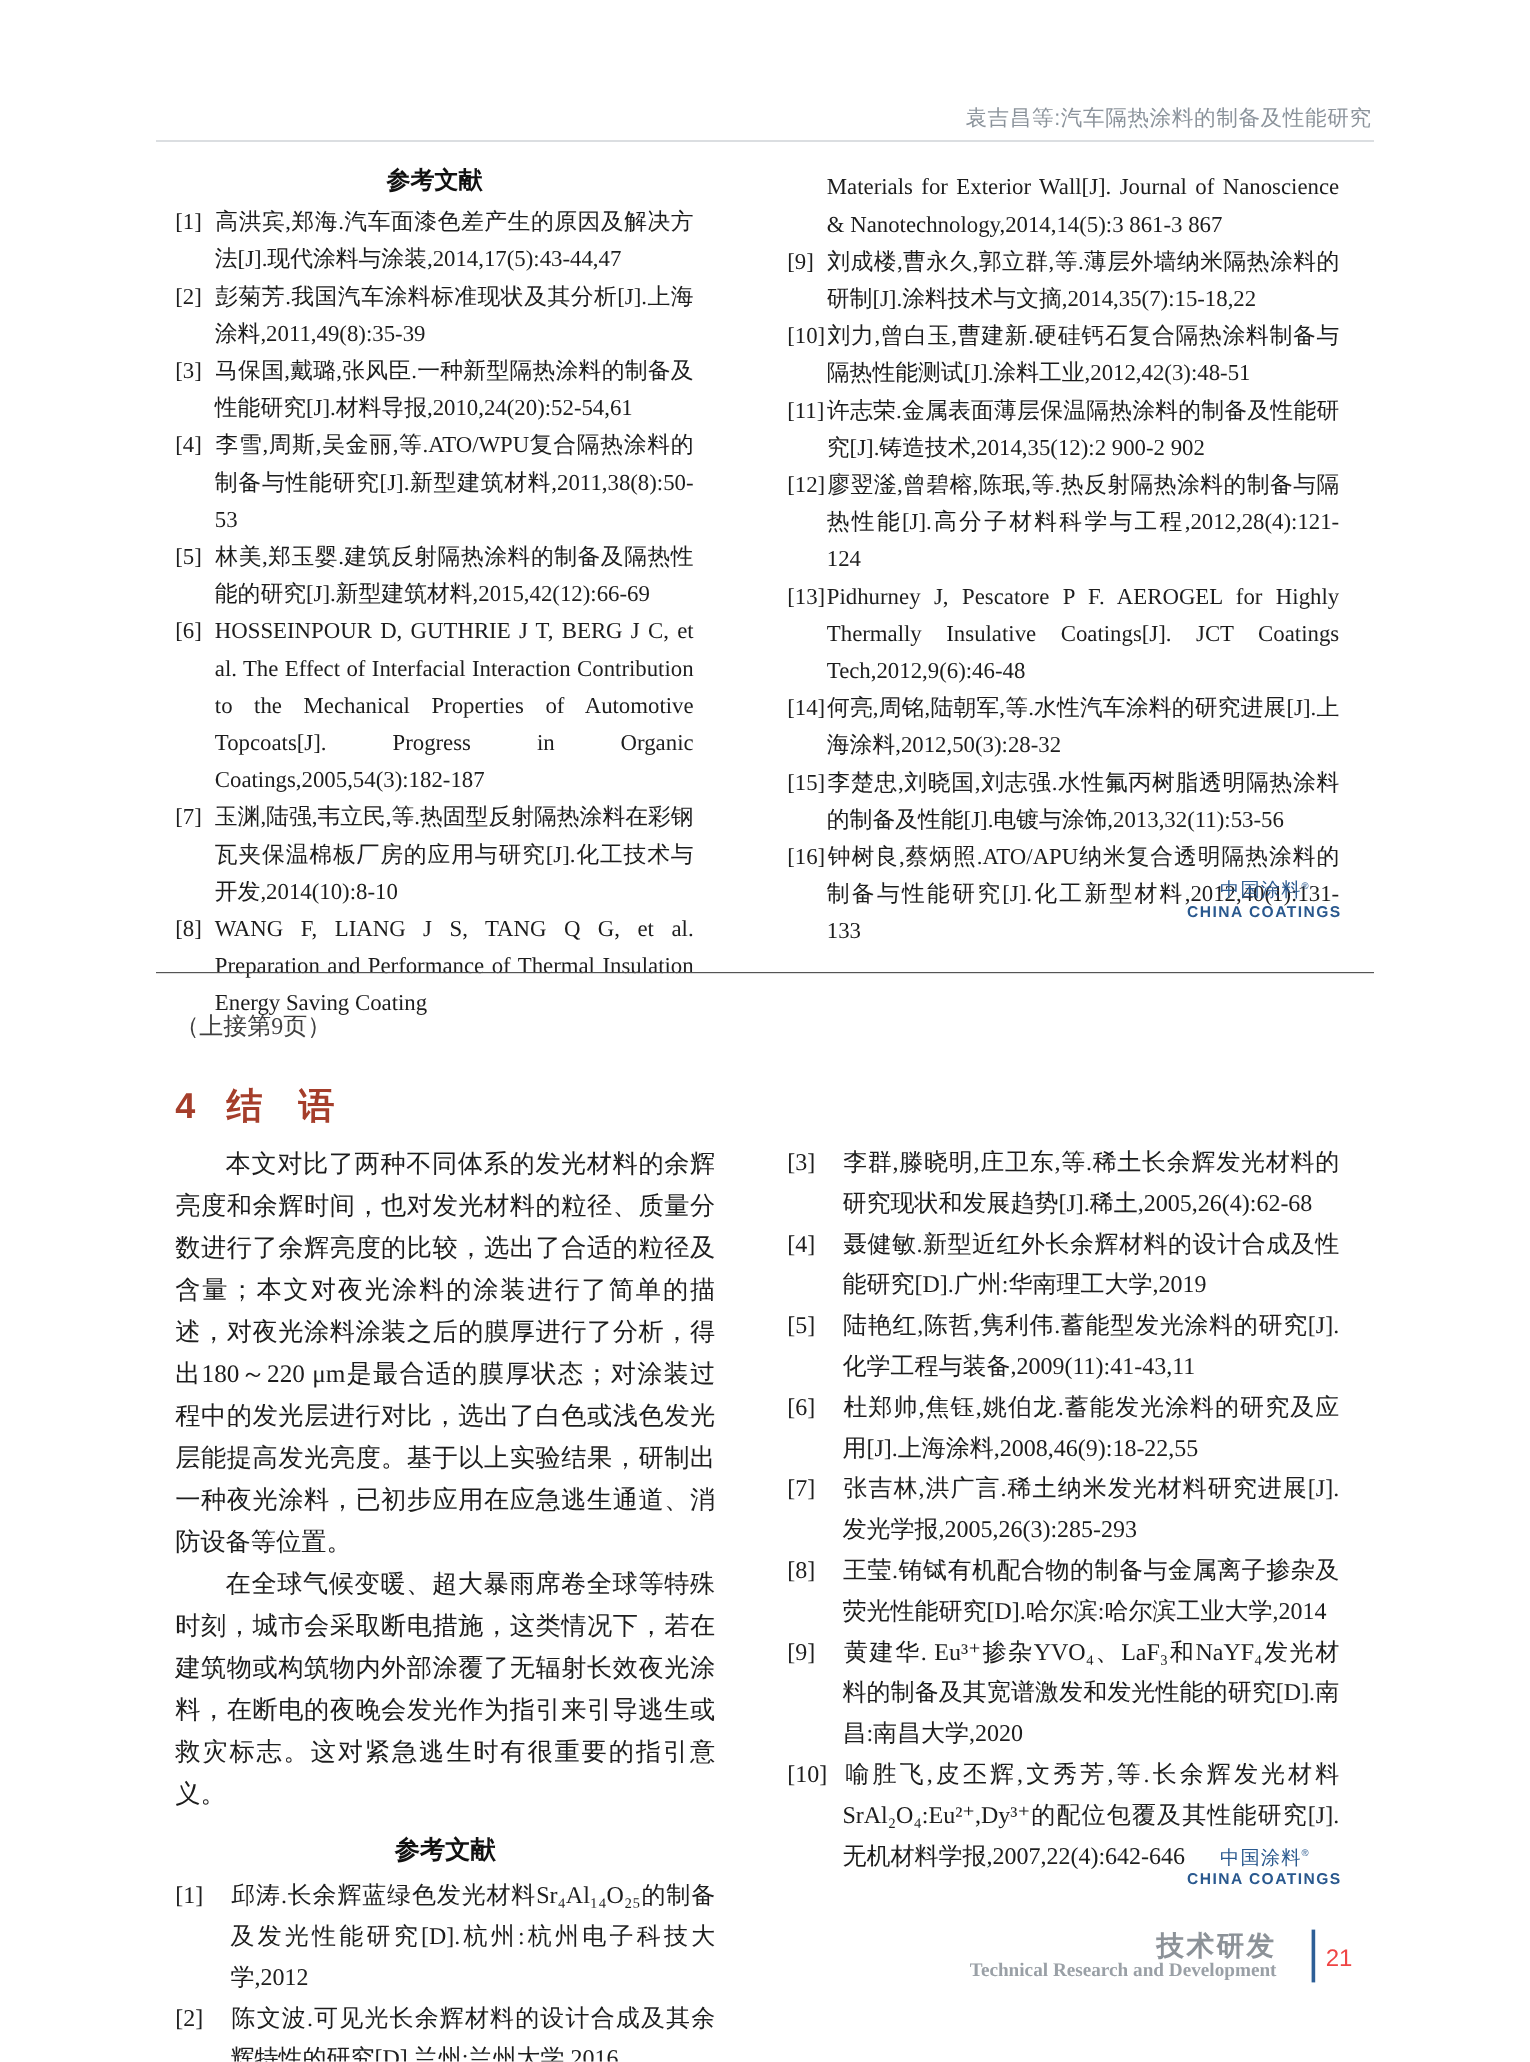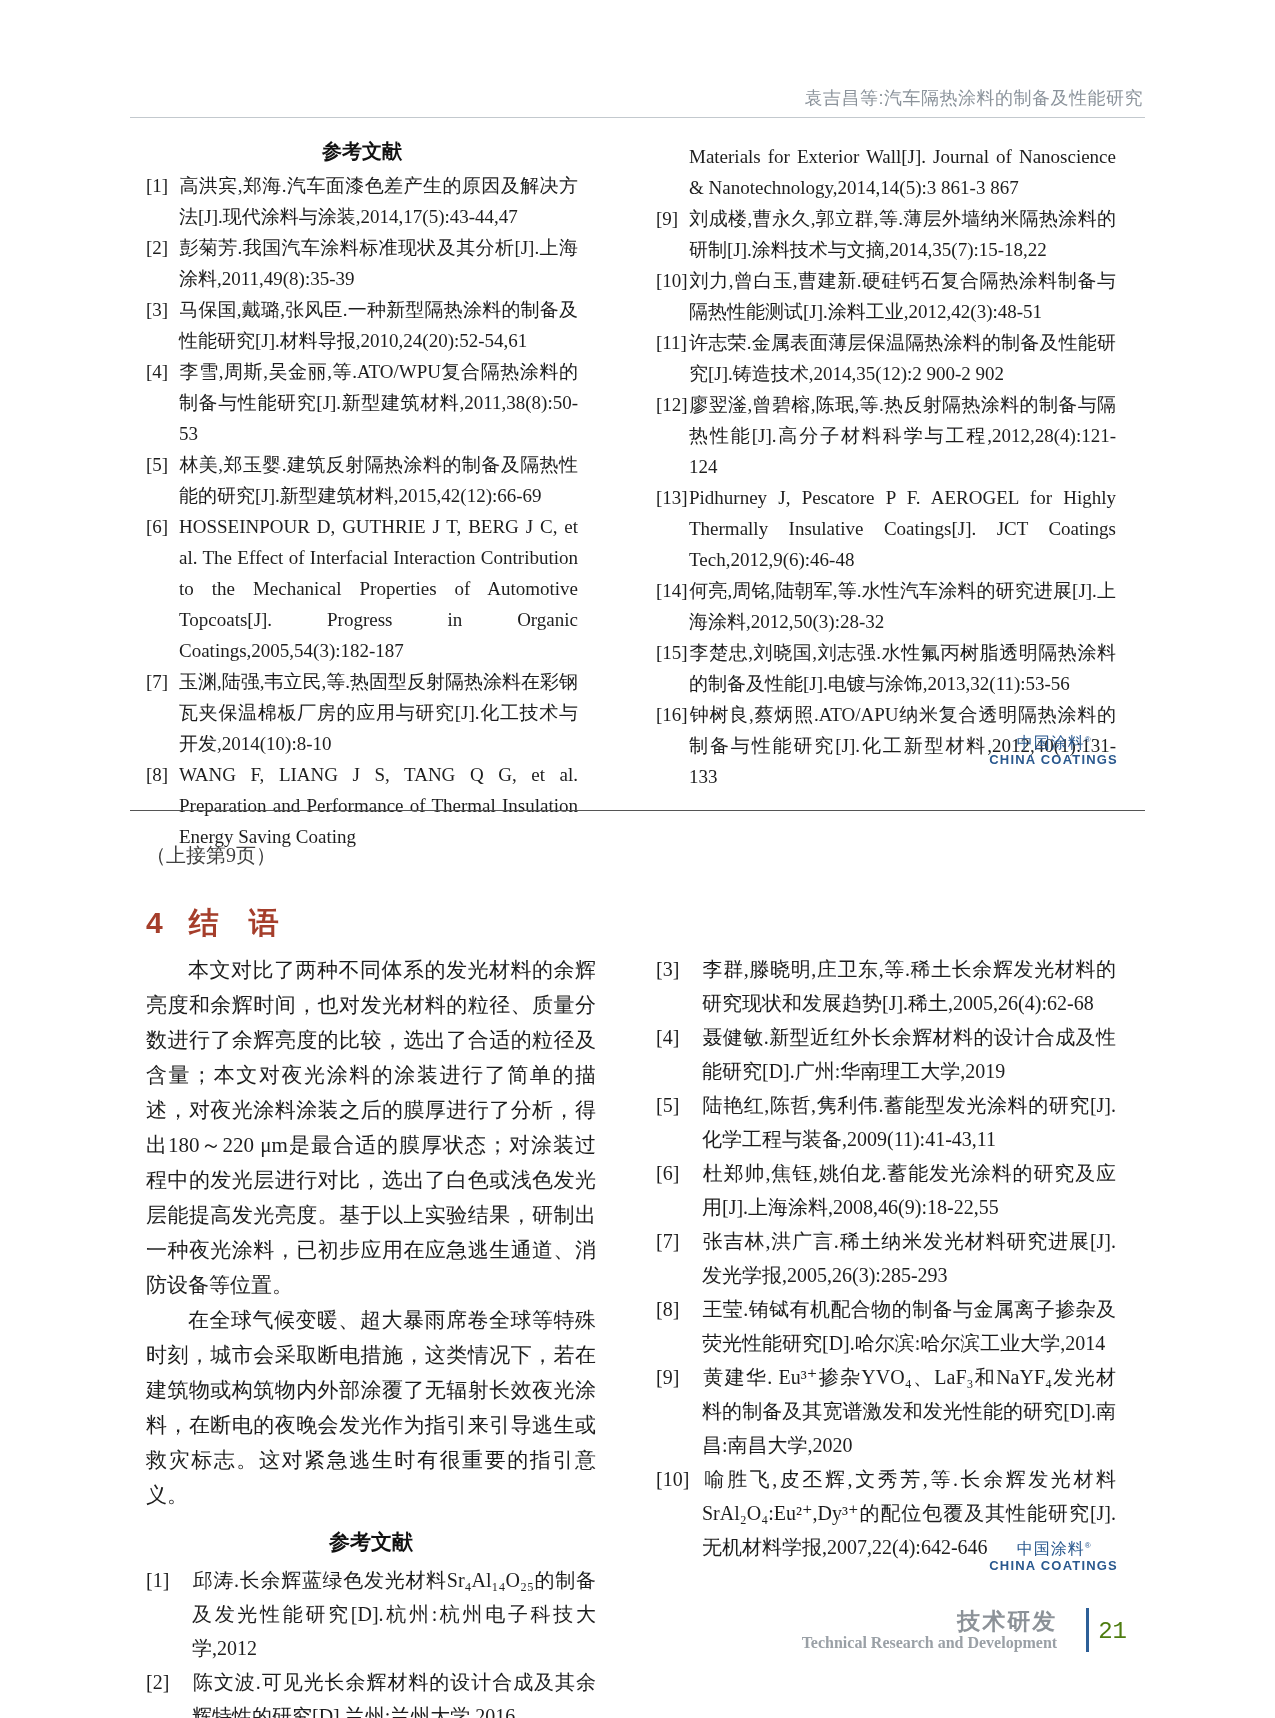--- a/index.html
+++ b/index.html
@@ -80,22 +80,22 @@
     font-family: "Liberation Sans", "DejaVu Sans", sans-serif;
     font-weight: bold; font-size: 23px; letter-spacing: 2px;
     color: #8c9298; line-height: 26px;
   }
   .footer-en {
     font-family: "Liberation Serif", "DejaVu Serif", serif;
     font-weight: bold; font-size: 16px; color: #9aa0a6; line-height: 18px;
   }
   .footer-bar { width: 3px; height: 44px; background: #2d5f97; margin: 0 9px 0 3px; }
   .footer-page {
-    font-family: Liberation Mono, monospace;
-    font-size: 24px; color: #4d7c0f; line-height: 1; padding-top: 4px;
+    font-family: Liberation Sans, sans-serif;
+    font-size: 20px; color: #ef4444; line-height: 1; padding-top: 4px;
   }
 </style>
 </head>
 <body>
 
 <div class="abs running-head">袁吉昌等:汽车隔热涂料的制备及性能研究</div>
 <div class="abs head-rule"></div>
 
 <div class="abs col col-top-left refs-top">
   <div class="ref-title">参考文献</div>

